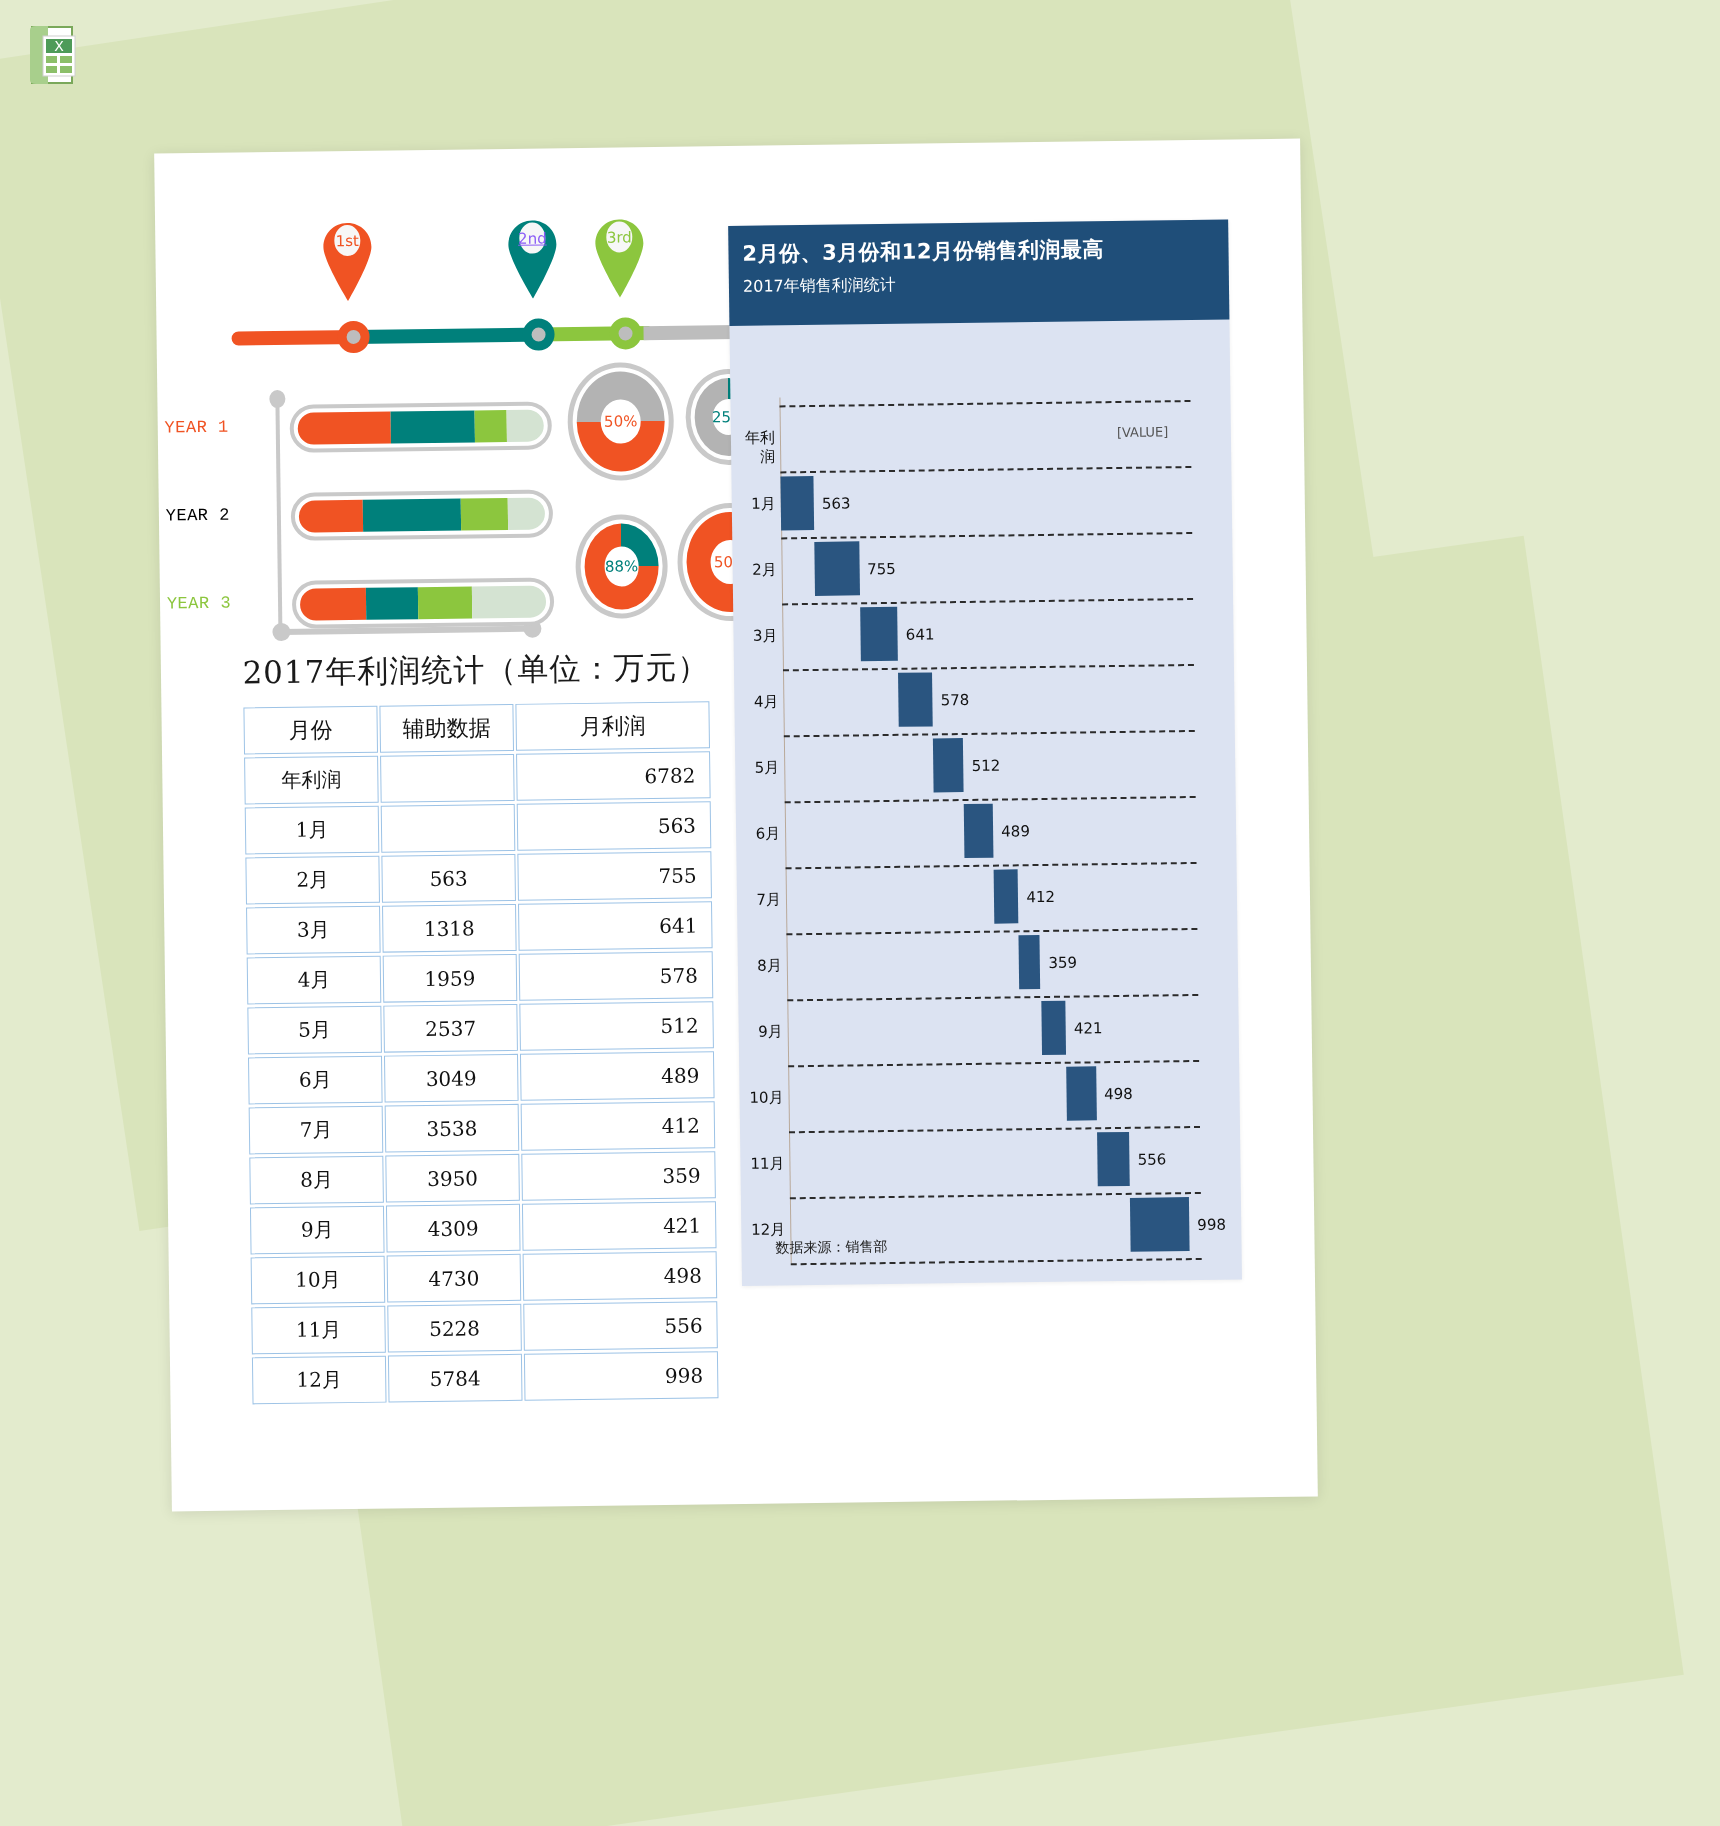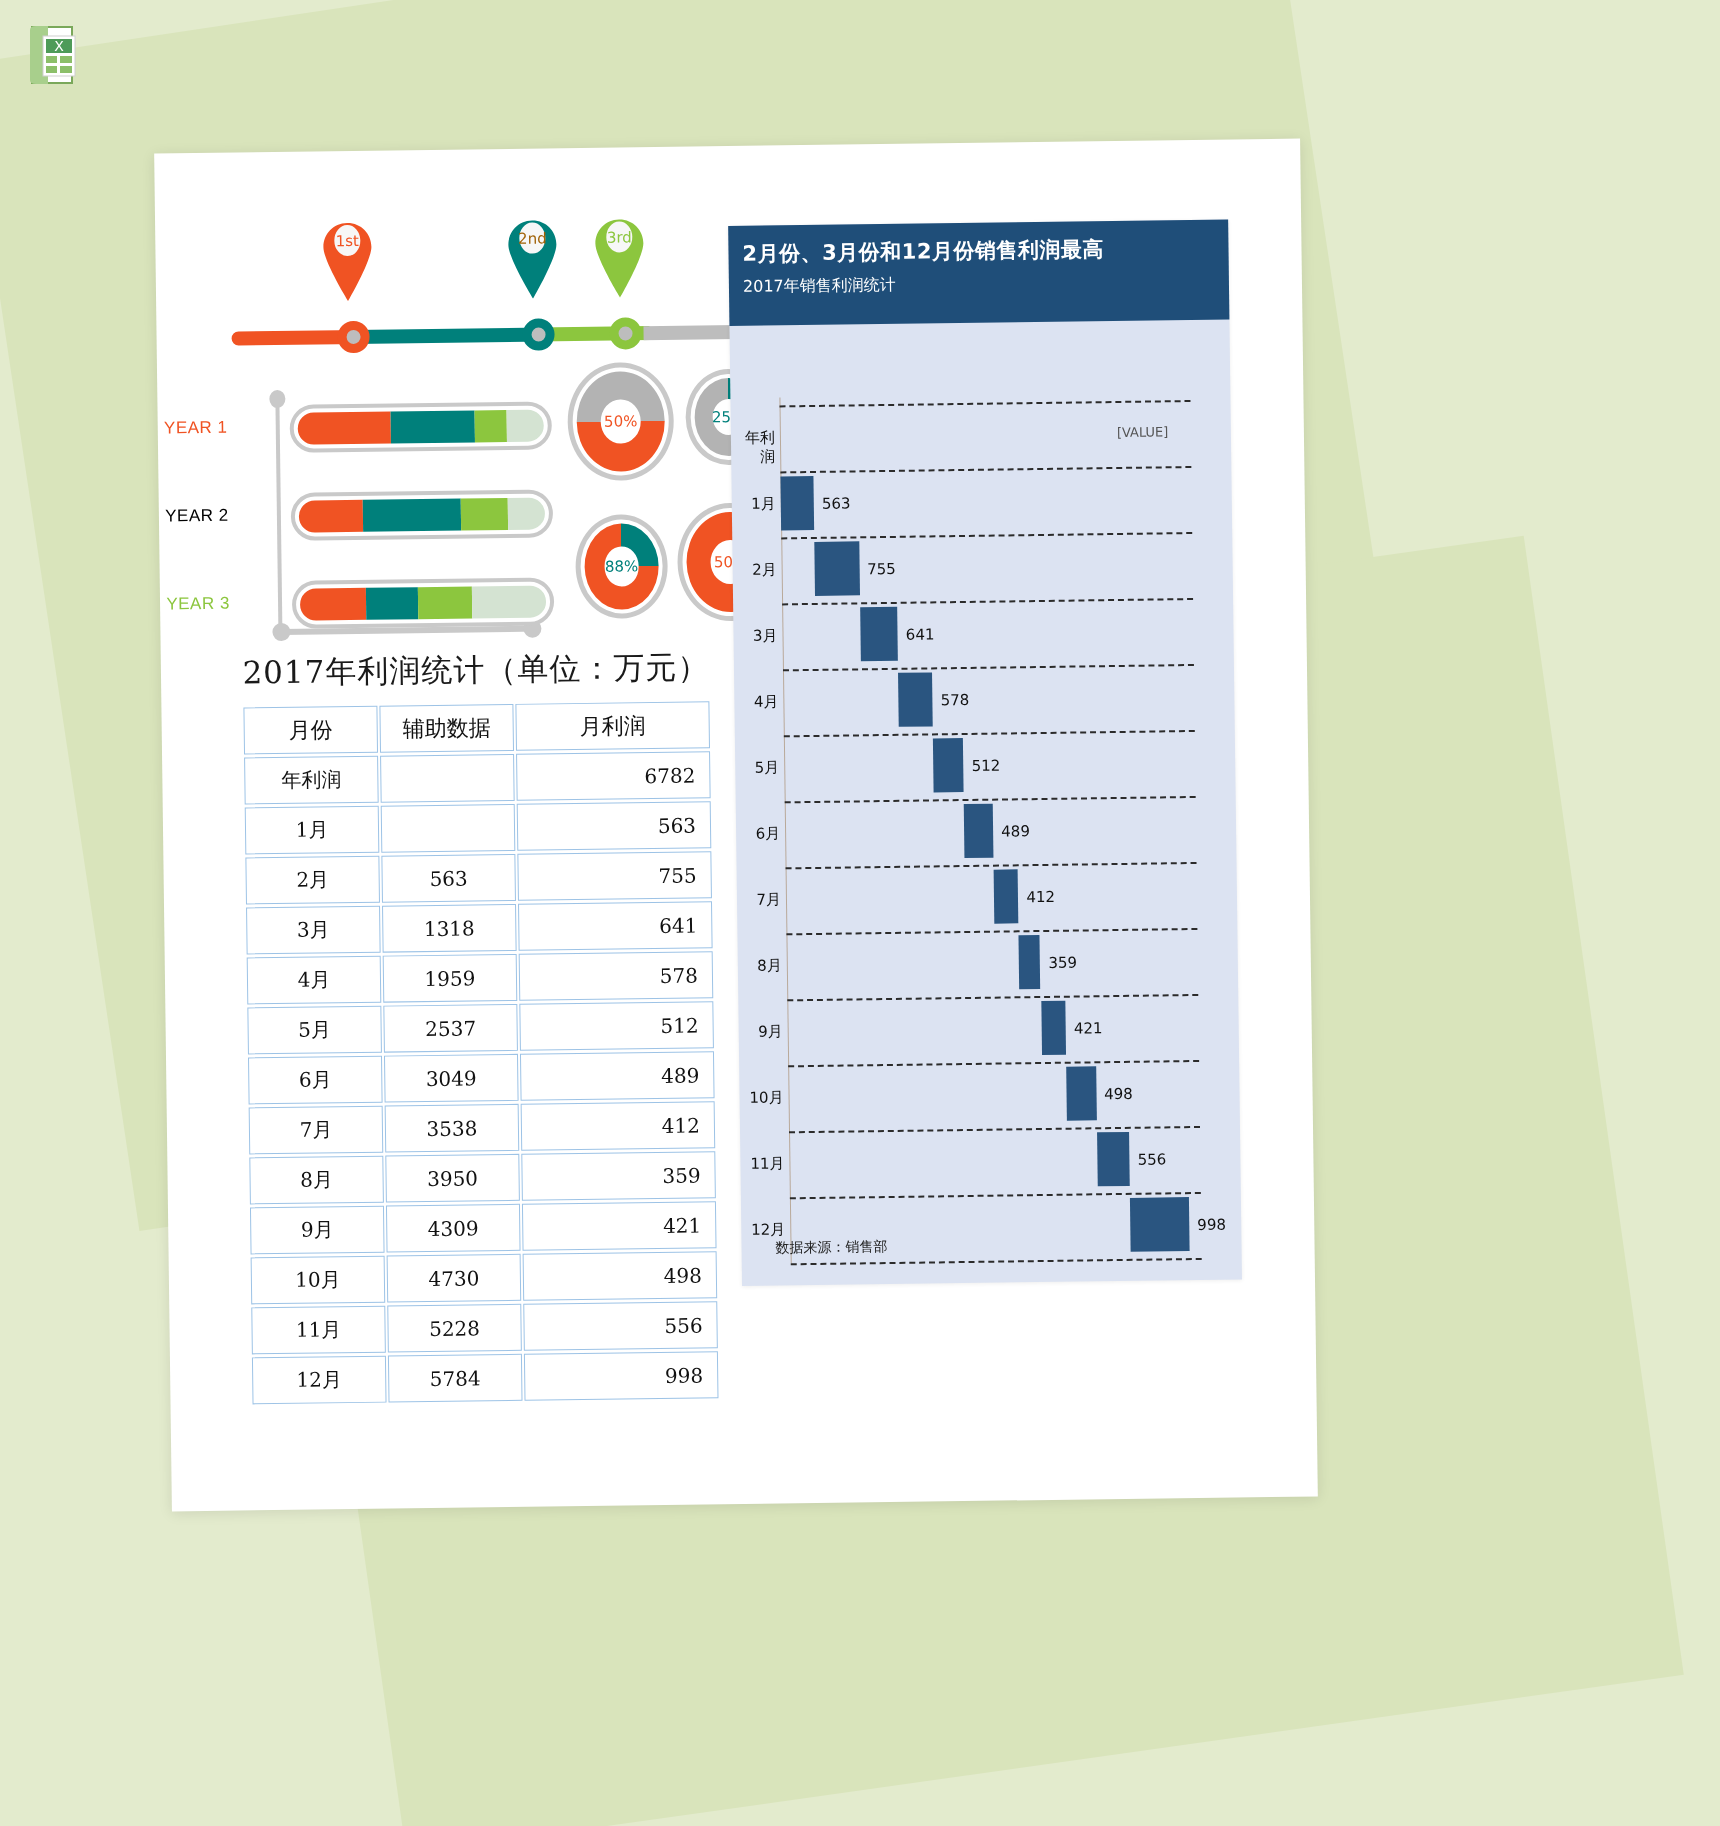--- a/index.html
+++ b/index.html
@@ -74,22 +74,22 @@
   
   #year-bars { position:absolute; left:0; top:185px; width:330px; height:250px; }
   #spine { position:absolute; left:43px; top:0; width:4px; height:238px; background:#c9c9c9; }
   #spine-dot-top { position:absolute; left:37px; top:-7px; width:16px; height:18px; border-radius:50%; background:#c9c9c9; }
   #spine-foot { position:absolute; left:43px; top:232px; width:262px; height:6px; background:#c9c9c9; border-radius:3px; }
   #spine-foot-l { position:absolute; left:37px; top:226px; width:18px; height:18px; border-radius:50%; background:#c9c9c9; }
   #spine-foot-r { position:absolute; left:288px; top:226px; width:18px; height:18px; border-radius:50%; background:#c9c9c9; }
 
   .yrow { position:absolute; left:0; height:56px; width:330px; }
   .ylabel {
-    position:absolute; left:-70px; top:16px; width:66px; text-align:center;
-    font-size:17px; font-family:Liberation Sans, sans-serif; letter-spacing:.5px;
+    position:absolute; left:-70px; top:16px; width:66px; text-align:right;
+    font-size:17px; font-family:Liberation Mono, monospace; letter-spacing:.5px;
   }
   .ytrack {
     position:absolute; left:57px; top:4px; width:262px; height:48px;
     border:4px solid #c9c9c9; border-radius:24px; background:#ffffff;
     padding:4px; display:flex; overflow:hidden;
   }
   .ytrack .seg { height:100%; }
   .ytrack .seg:first-child { border-radius:18px 0 0 18px; }
   .ytrack .seg:last-child { border-radius:0 18px 18px 0; }
 
@@ -189,21 +189,21 @@
     <div class="pin" style="left:91px; top:10px;">
       <svg width="52" height="82" viewBox="0 0 52 82" style="position:absolute;left:0;top:0">
         <path d="M26 2 C12 2 2 13 2 26 C2 40 26 80 26 80 C26 80 50 40 50 26 C50 13 40 2 26 2 Z" fill="#f05323"></path>
       </svg>
       <span class="pin-hole" style="color:#f05323;">1st</span>
     </div>
     <div class="pin" style="left:276px; top:10px;">
       <svg width="52" height="82" viewBox="0 0 52 82" style="position:absolute;left:0;top:0">
         <path d="M26 2 C12 2 2 13 2 26 C2 40 26 80 26 80 C26 80 50 40 50 26 C50 13 40 2 26 2 Z" fill="#00807b"></path>
       </svg>
-      <span class="pin-hole" style="color:#a16207;">2nd</span>
+      <span class="pin-hole" style="color:#8b5cf6;text-decoration:underline;">2nd</span>
     </div>
     <div class="pin" style="left:363px; top:10px;">
       <svg width="52" height="82" viewBox="0 0 52 82" style="position:absolute;left:0;top:0">
         <path d="M26 2 C12 2 2 13 2 26 C2 40 26 80 26 80 C26 80 50 40 50 26 C50 13 40 2 26 2 Z" fill="#8cc63e"></path>
       </svg>
       <span class="pin-hole" style="color:#8cc63e;">3rd</span>
     </div>
 
     <div id="timeline">
       <div class="tl-seg" style="left:0px; width:128px; background:#f05323; border-radius:7px 0 0 7px;"></div>

